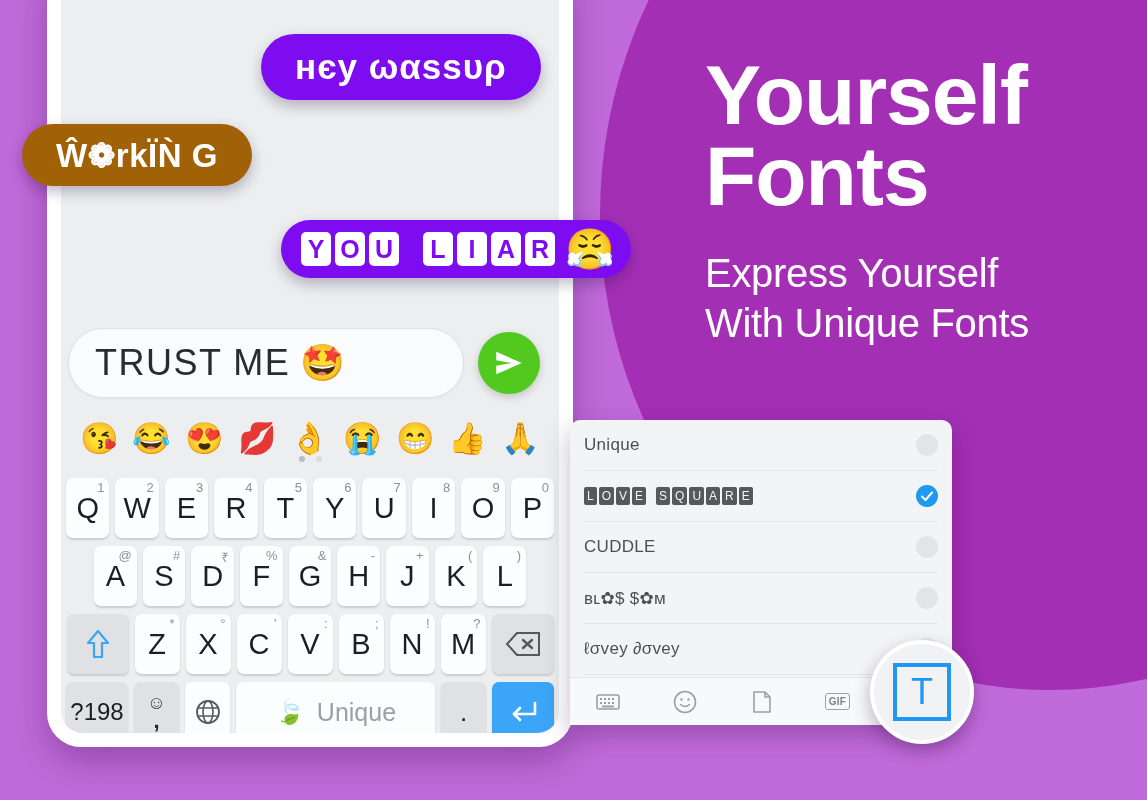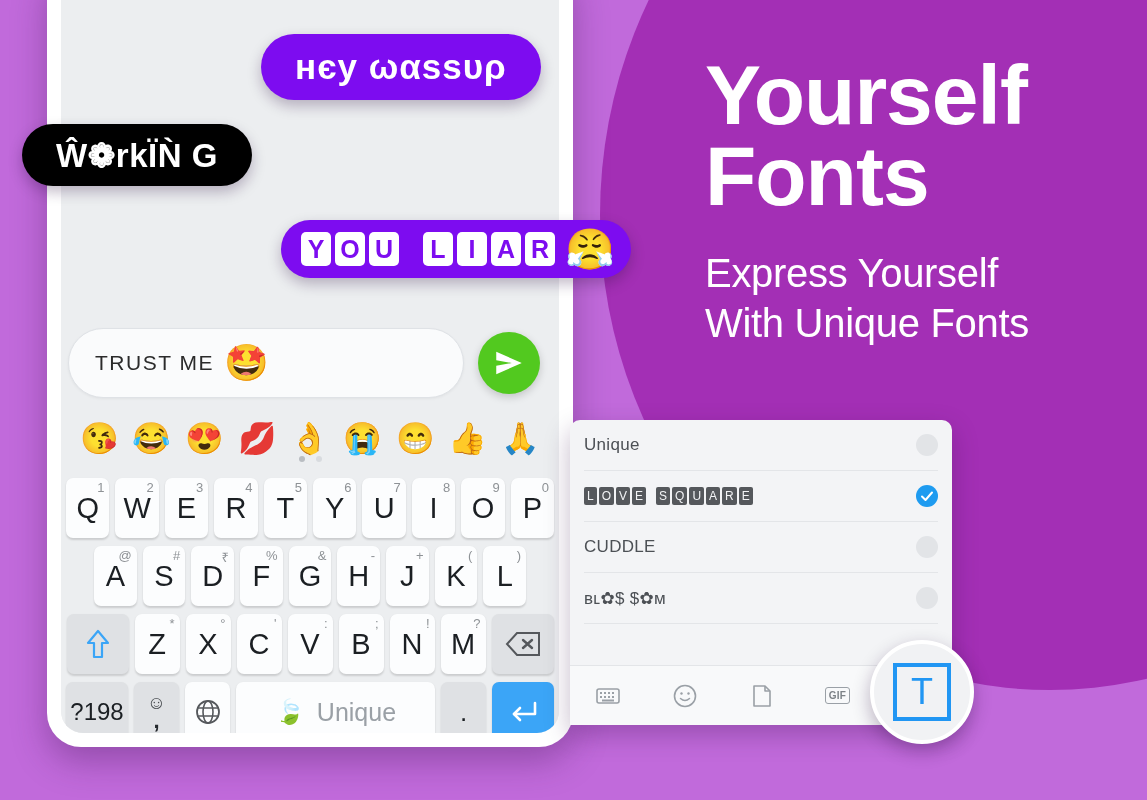--- a/index.html
+++ b/index.html
@@ -59,21 +59,21 @@
     box-shadow: 0 6px 14px rgba(40,10,60,0.28);
     white-space:nowrap;
   }
   .bubble-wassup {
     left:261px; top:34px; height:66px; padding:0 34px;
     background:#7d0cf0; color:#ffffff;
     font-size:35px; font-weight:bold; letter-spacing:1px;
   }
   .bubble-working {
     left:22px; top:124px; height:62px; padding:0 34px;
-    background:#000000; color:#ffffff;
+    background:#a16207; color:#ffffff;
     font-size:33px; font-weight:bold; letter-spacing:0.5px;
   }
   .bubble-liar {
     left:281px; top:220px; height:58px; padding:0 16px 0 20px;
     background:#7d0cf0; color:#ffffff;
     font-size:30px; font-weight:bold;
     gap:6px;
   }
   .boxchars { display:flex; gap:4px; align-items:center; }
   .boxchar {
@@ -89,21 +89,21 @@
   .inputbar-row {
     position:absolute; left:7px; right:0; top:354px;
     display:flex; align-items:center; gap:14px;
   }
   .inputfield {
     width:396px; height:70px; background:#fafbfc;
     border:1.5px solid #dfe2e6; border-radius:36px;
     display:flex; align-items:center; padding:0 26px; gap:10px;
     box-shadow: 0 1px 3px rgba(0,0,0,0.05);
   }
-  .inputtext { font-size:21px; color:#2b2b2b; letter-spacing:1.5px; }
+  .inputtext { font-size:36px; color:#2b2b2b; letter-spacing:1.5px; }
   .inputemo { font-size:36px; line-height:1; }
   .sendbtn {
     width:62px; height:62px; border-radius:50%; background:#52c91f;
     display:flex; align-items:center; justify-content:center;
     box-shadow: 0 3px 8px rgba(0,0,0,0.18);
   }
   .sendbtn svg { width:34px; height:34px; }
 
   
   .emoji-strip {
@@ -179,21 +179,21 @@
     font-size:12px; padding:2px 3px; border-radius:2px; letter-spacing:0;
   }
   .fontrow .lbl.boxed .sp { width:6px; }
   .radio { width:22px; height:22px; border-radius:50%; background:#e2e4e7; }
   .radio.on {
     background:#1e9bf0; display:flex; align-items:center; justify-content:center;
   }
   .radio.on svg { width:14px; height:14px; }
 
   .fonttoolbar {
-    position:absolute; left:0; right:0; bottom:0; height:60px;
+    position:absolute; left:0; right:0; bottom:0; height:48px;
     background:#f8f9fa; border-top:1px solid #e3e5e8;
     display:flex; align-items:center;
   }
   .fonttoolbar .tb {
     flex:1; display:flex; align-items:center; justify-content:center;
     color:#9aa0a6;
   }
   .tb svg { width:26px; height:26px; }
   .gifbox {
     border:1.6px solid #9aa0a6; border-radius:3px;
@@ -483,20 +483,24 @@
       <div class="fontrow">
         <span class="lbl">CUDDLE</span>
         <span class="radio"></span>
       </div>
 
       <div class="fontrow">
         <span class="lbl">ʙʟ✿$ $✿ᴍ</span>
         <span class="radio"></span>
       </div>
 
+      <div class="fontrow">
+        <span class="lbl">ℓσvey ∂σvey</span>
+        <span class="radio"></span>
+      </div>
     </div>
 
     <div class="fonttoolbar">
       <div class="tb">
         <svg viewBox="0 0 26 26">
           <rect x="2" y="6" width="22" height="14" rx="2" fill="none" stroke="#9aa0a6" stroke-width="1.6"></rect>
           <rect x="5" y="9" width="2" height="2" fill="#9aa0a6"></rect>
             <rect x="9" y="9" width="2" height="2" fill="#9aa0a6"></rect>
           <rect x="13" y="9" width="2" height="2" fill="#9aa0a6"></rect>
             <rect x="17" y="9" width="2" height="2" fill="#9aa0a6"></rect>

